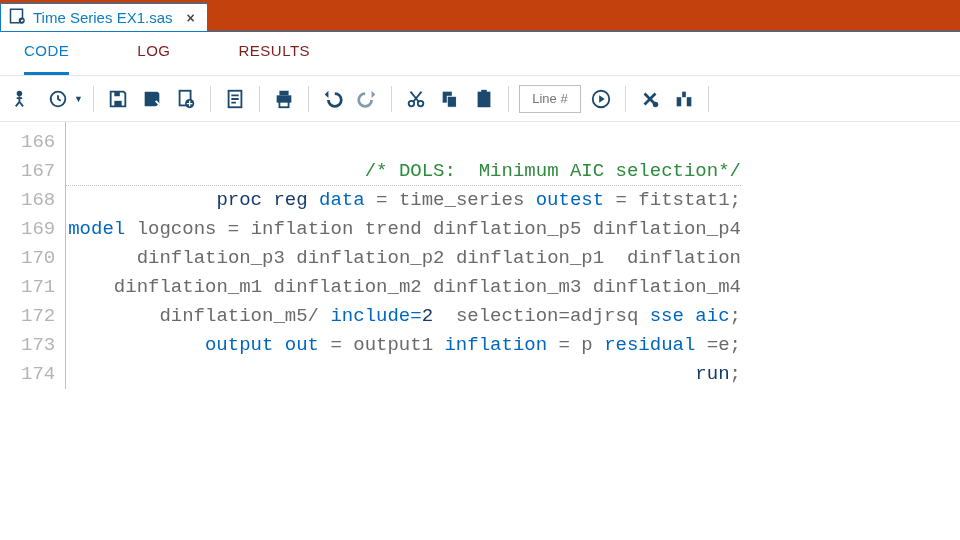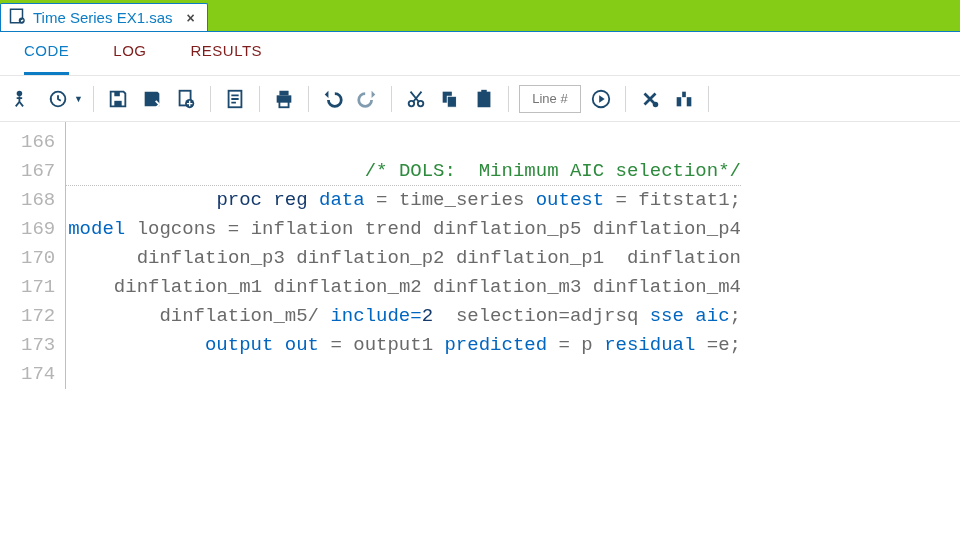--- a/index.html
+++ b/index.html
@@ -1,26 +1,26 @@
 <!DOCTYPE html>
 <html><head>
 <meta charset="utf-8">
 <style>
 * { margin: 0; padding: 0; box-sizing: border-box; }
 body { font-family: "Segoe UI", Arial, sans-serif; background: #fff; width: 960px; height: 540px; overflow: hidden; }
 
 
-.file-tab-bar { display: flex; align-items: flex-end; border-bottom: 1.5px solid #0c7cc5; height: 32px; background: #84cc16; }
+.file-tab-bar { display: flex; align-items: flex-end; border-bottom: 1.5px solid #0c7cc5; height: 32px; background: #c2410c; }
 .file-tab { display: flex; align-items: center; gap: 6px; padding: 4px 12px 4px 8px; border: 1.5px solid #0c7cc5; border-bottom: none; border-top-left-radius: 2px; border-top-right-radius: 2px; background: #fff; height: 28px; }
 .file-tab .sas-icon svg { width: 18px; height: 18px; }
 .file-tab .label { color: #0c7cc5; font-size: 15px; }
 .file-tab .close { color: #4a4a4a; font-weight: bold; margin-left: 8px; font-size: 14px; cursor: pointer; }
 
 
-.view-tabs { display: flex; gap: 44px; padding: 10px 0 0 24px; border-bottom: 1px solid #e6e6e6; height: 44px; }
+.view-tabs { display: flex; gap: 68px; padding: 10px 0 0 24px; border-bottom: 1px solid #e6e6e6; height: 44px; }
 .view-tab { color: #7f1d1d; font-size: 15px; letter-spacing: 0.5px; padding-bottom: 10px; cursor: pointer; }
 .view-tab.active { color: #0c7cc5; border-bottom: 3px solid #0c7cc5; font-weight: 500; }
 
 
 .toolbar { display: flex; align-items: center; gap: 6px; padding: 6px 10px; border-bottom: 1px solid #e6e6e6; height: 46px; }
 .tb-btn { width: 28px; height: 28px; display: flex; align-items: center; justify-content: center; cursor: pointer; color: #1c4a6e; }
 .tb-btn svg { width: 22px; height: 22px; fill: #1c4a6e; }
 .tb-sep { width: 1px; height: 26px; background: #d6d6d6; margin: 0 4px; }
 .tb-drop { display: flex; align-items: center; }
 .tb-drop .caret { font-size: 9px; color: #1c4a6e; margin-left: 2px; }
@@ -186,15 +186,16 @@
     <div>174</div>
   </div>
   <div class="code-area">
     <div class="code-line"></div>
     <div class="code-line dotted"><span class="c-cmt">/* DOLS:  Minimum AIC selection*/</span></div>
     <div class="code-line"><span class="c-kw1">proc</span> <span class="c-kw1">reg</span> <span class="c-kw2">data</span><span class="c-txt"> = </span><span class="c-txt">time_series</span> <span class="c-kw2">outest</span><span class="c-txt"> = </span><span class="c-txt">fitstat1</span><span class="c-txt">;</span></div>
     <div class="code-line"><span class="c-kw2">model</span> <span class="c-txt">logcons</span><span class="c-txt"> = </span><span class="c-txt">inflation trend dinflation_p5 dinflation_p4</span></div>
     <div class="code-line"><span class="c-txt"> dinflation_p3 dinflation_p2 dinflation_p1  dinflation</span></div>
     <div class="code-line"><span class="c-txt"> dinflation_m1 dinflation_m2 dinflation_m3 dinflation_m4</span></div>
     <div class="code-line"><span class="c-txt"> dinflation_m5/ </span><span class="c-kw2">include</span><span class="c-op">=</span><span class="c-kw1">2</span><span>  </span><span class="c-txt">selection=adjrsq </span><span class="c-kw2">sse</span><span> </span><span class="c-kw2">aic</span><span class="c-txt">;</span></div>
-    <div class="code-line"><span class="c-kw2">output</span> <span class="c-kw2">out</span><span class="c-txt"> = </span><span class="c-txt">output1</span><span> </span><span class="c-kw2">predicted</span><span class="c-txt"> = </span><span class="c-txt">p </span><span class="c-kw2">residual</span><span class="c-txt"> =</span><span class="c-txt">e</span><span class="c-txt">;</span></div>
+    <div class="code-line"><span class="c-kw2">output</span> <span class="c-kw2">out</span><span class="c-txt"> = </span><span class="c-txt">output1</span><span> </span><span class="c-kw2">inflation</span><span class="c-txt"> = </span><span class="c-txt">p </span><span class="c-kw2">residual</span><span class="c-txt"> =</span><span class="c-txt">e</span><span class="c-txt">;</span></div>
+    <div class="code-line"><span class="c-kw1">run</span><span class="c-txt">;</span></div>
   </div>
 </div>
 
 </body></html>

